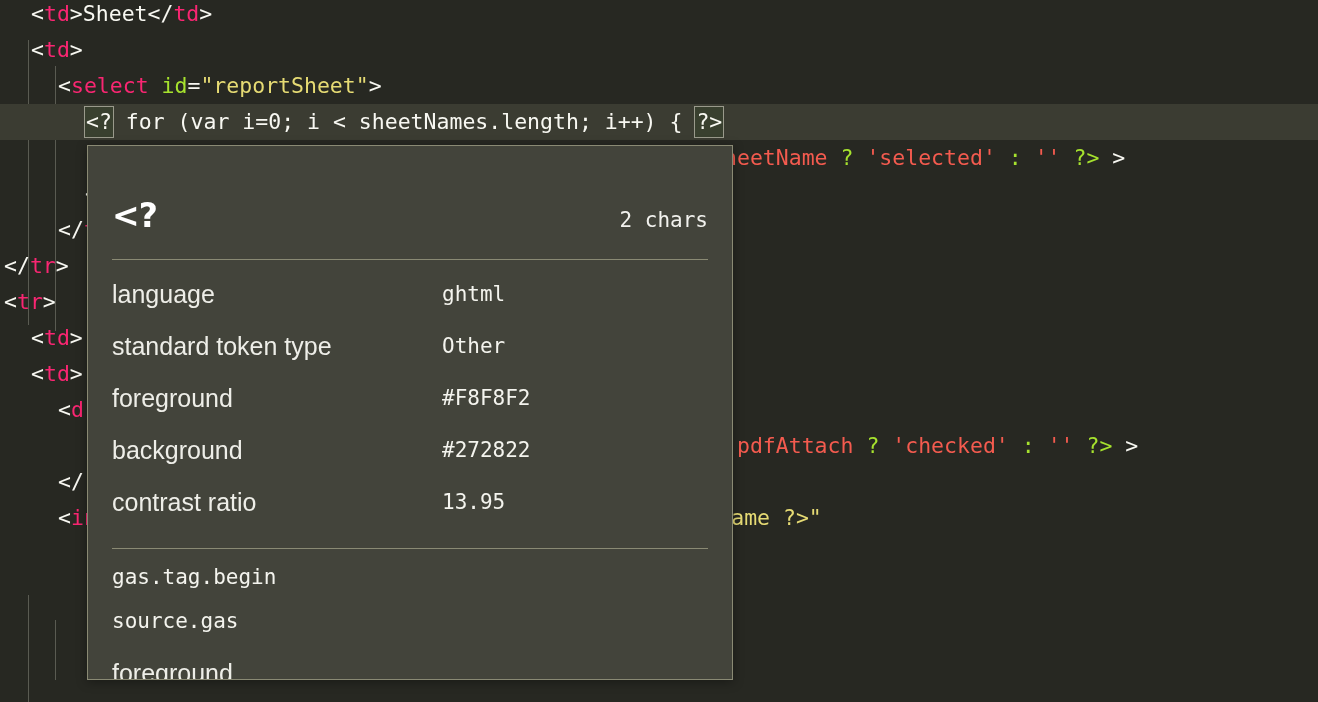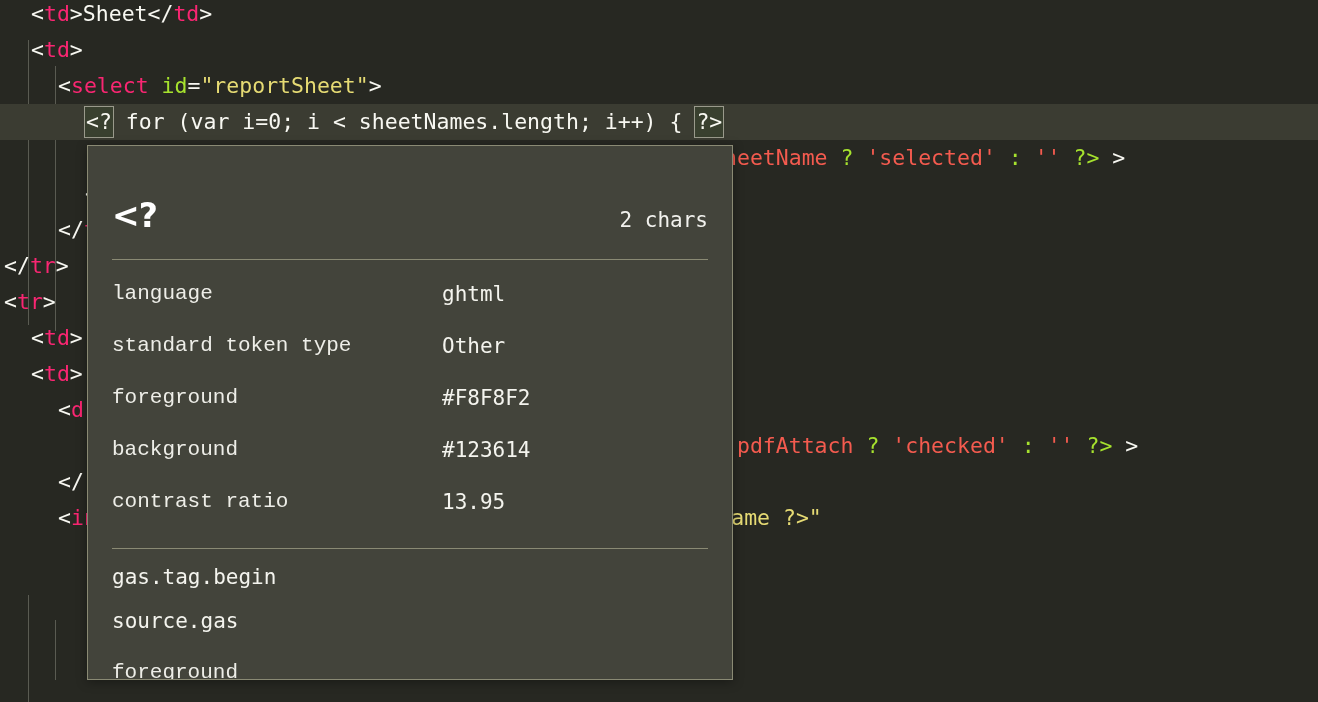--- a/index.html
+++ b/index.html
@@ -53,22 +53,22 @@
   }
   .tt-count{
     font-family:"DejaVu Sans Mono","Liberation Mono",monospace;
     font-size:21px;color:#f2f2ee;
   }
   .tt-divider{height:1px;background:#8a8a74;margin:24px 24px 0 24px;}
   .tt-table{padding:12px 24px 0 24px;}
   .tt-row{display:flex;align-items:flex-start;margin-bottom:8px;}
   .tt-key{
     width:330px;flex:0 0 330px;
-    font-family:Liberation Mono, monospace;
-    font-size:21px;color:#eeeee8;line-height:44px;
+    font-family:Liberation Sans, sans-serif;
+    font-size:25px;color:#eeeee8;line-height:44px;
   }
   .tt-val{
     flex:1;
     font-family:"DejaVu Sans Mono","Liberation Mono",monospace;
     font-size:21px;color:#f4f4ee;line-height:44px;white-space:pre-line;
   }
   .tt-section2{padding-top:6px;}
 </style>
 </head>
 <body>
@@ -115,21 +115,21 @@
         <div class="tt-row">
           <div class="tt-key">standard token type</div>
           <div class="tt-val">Other</div>
         </div>
         <div class="tt-row">
           <div class="tt-key">foreground</div>
           <div class="tt-val">#F8F8F2</div>
         </div>
         <div class="tt-row">
           <div class="tt-key">background</div>
-          <div class="tt-val">#123614</div>
+          <div class="tt-val">#272822</div>
         </div>
         <div class="tt-row">
           <div class="tt-key">contrast ratio</div>
           <div class="tt-val">13.95</div>
         </div>
       </div>
     <div class="tt-divider"></div>
     <div class="tt-table tt-section2" id="tt-section-2">
         <div class="tt-row">
           <div class="tt-val">gas.tag.begin

